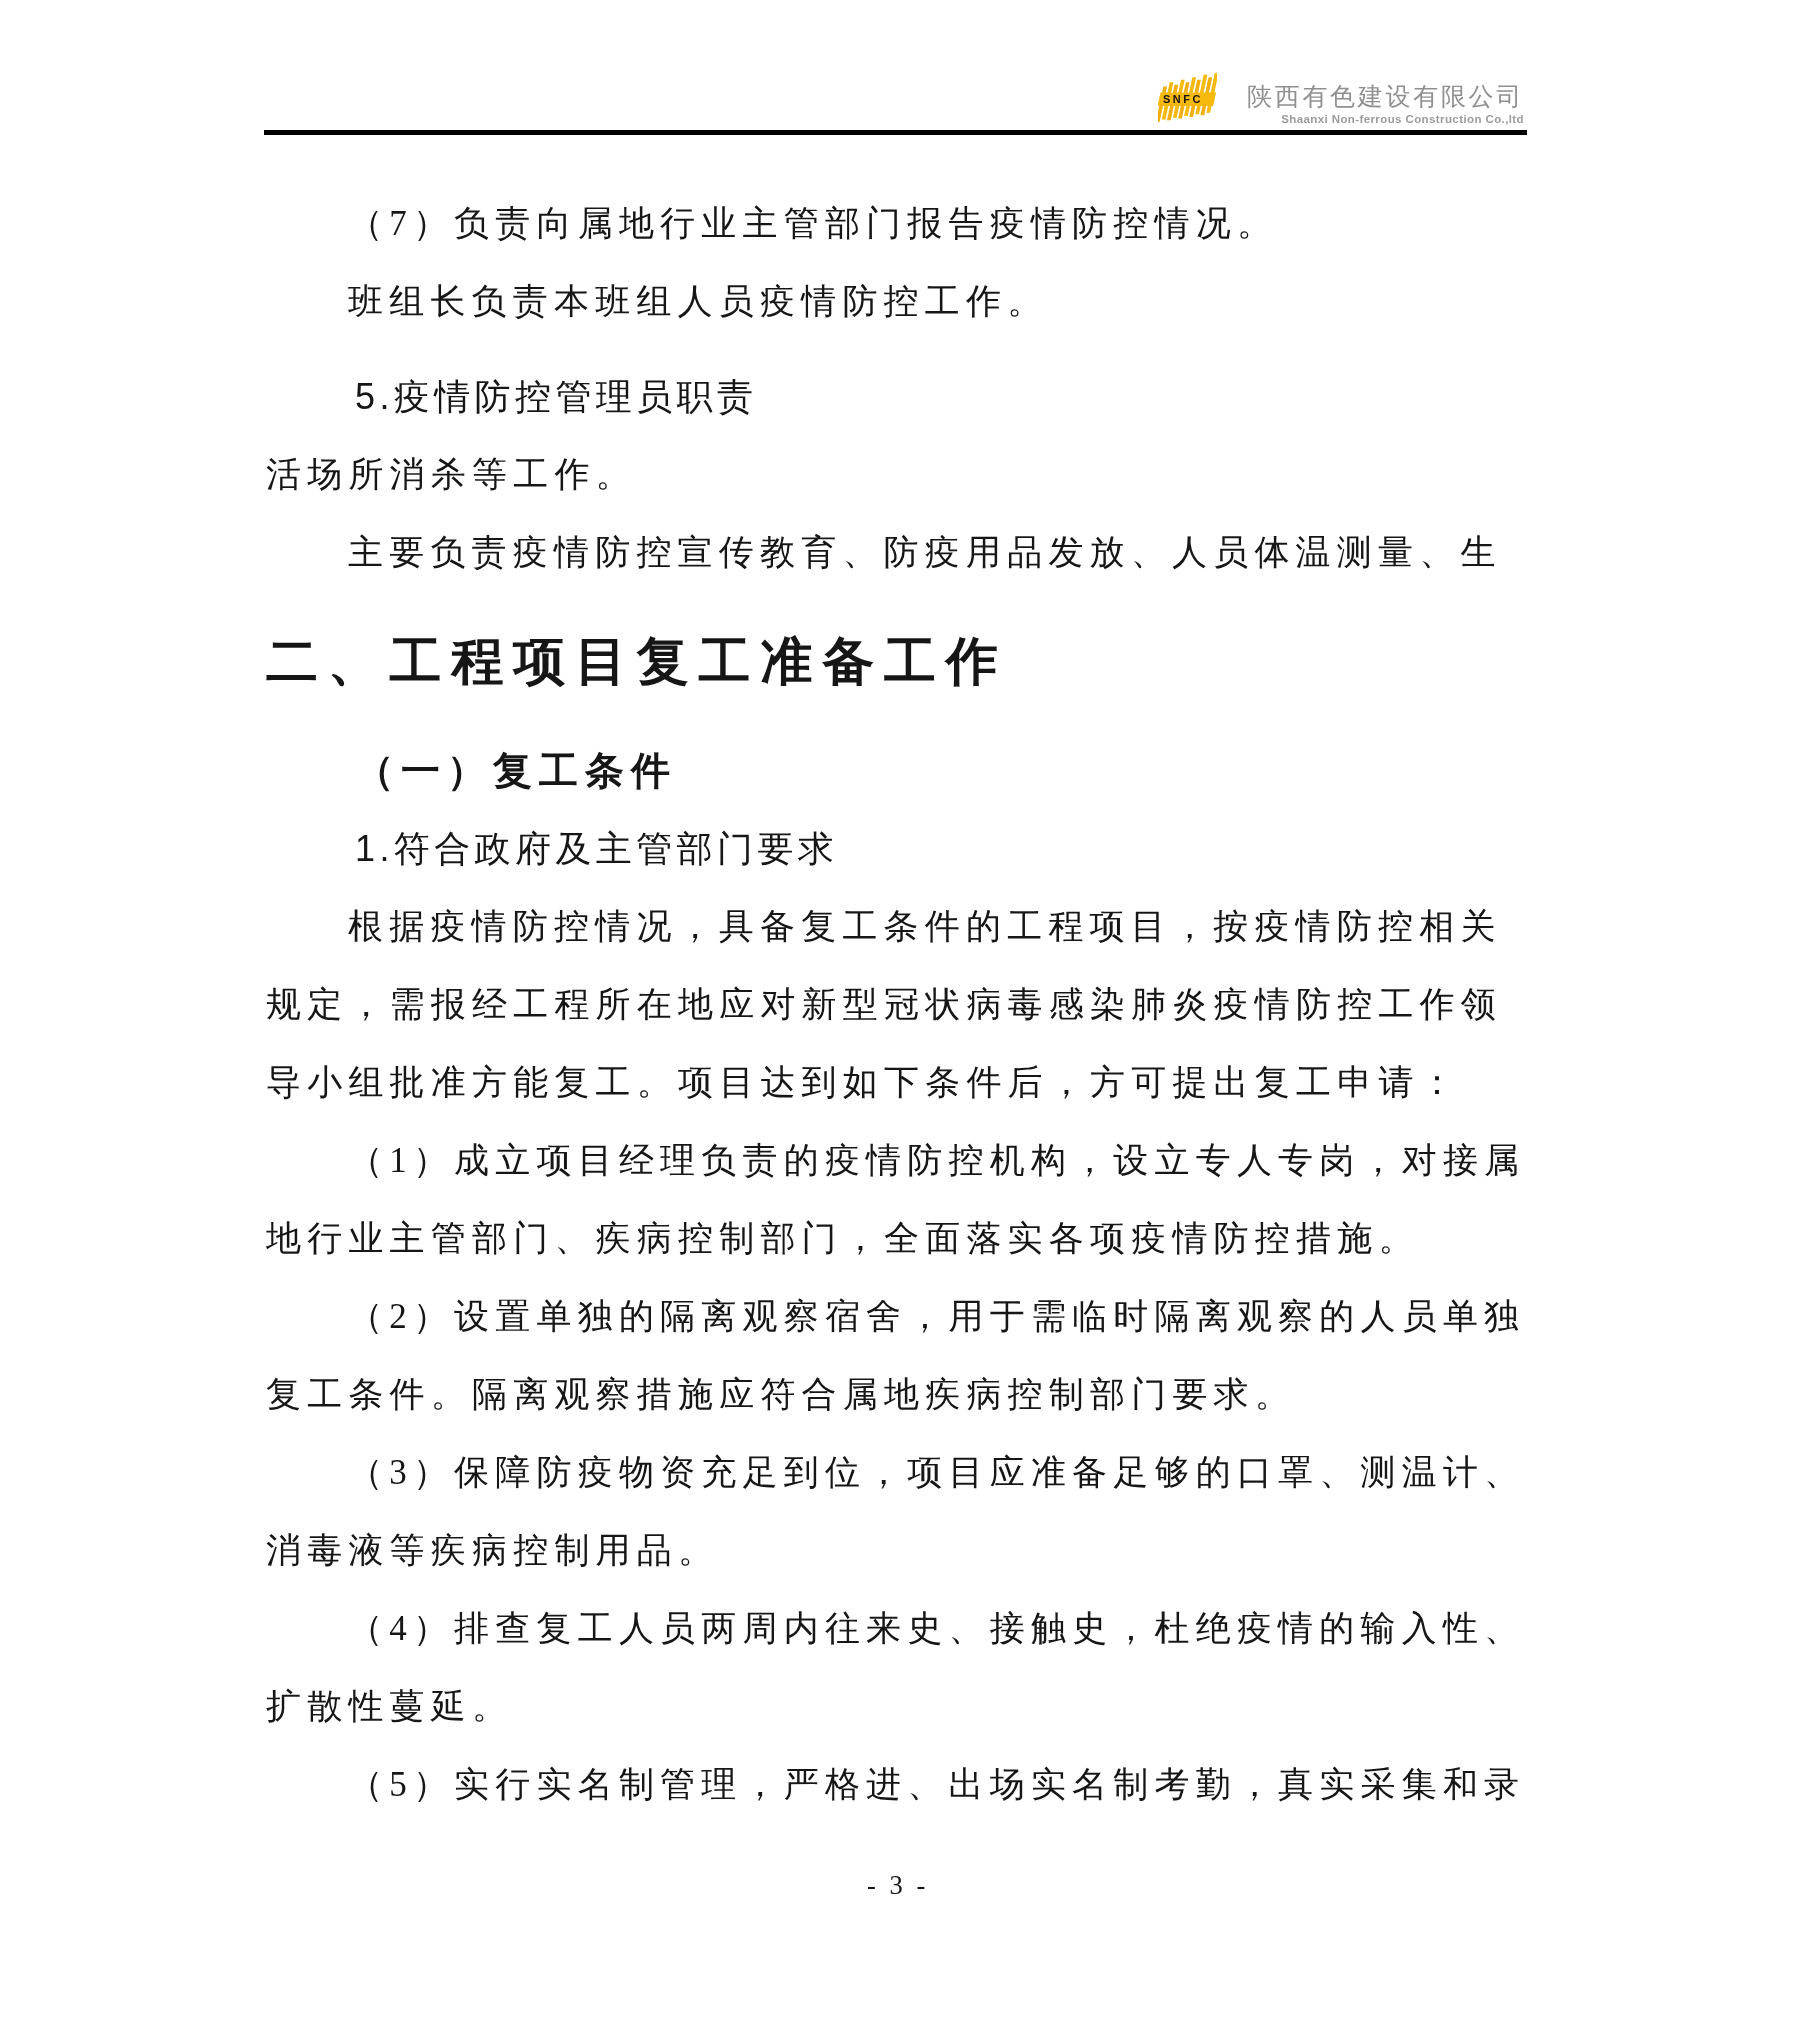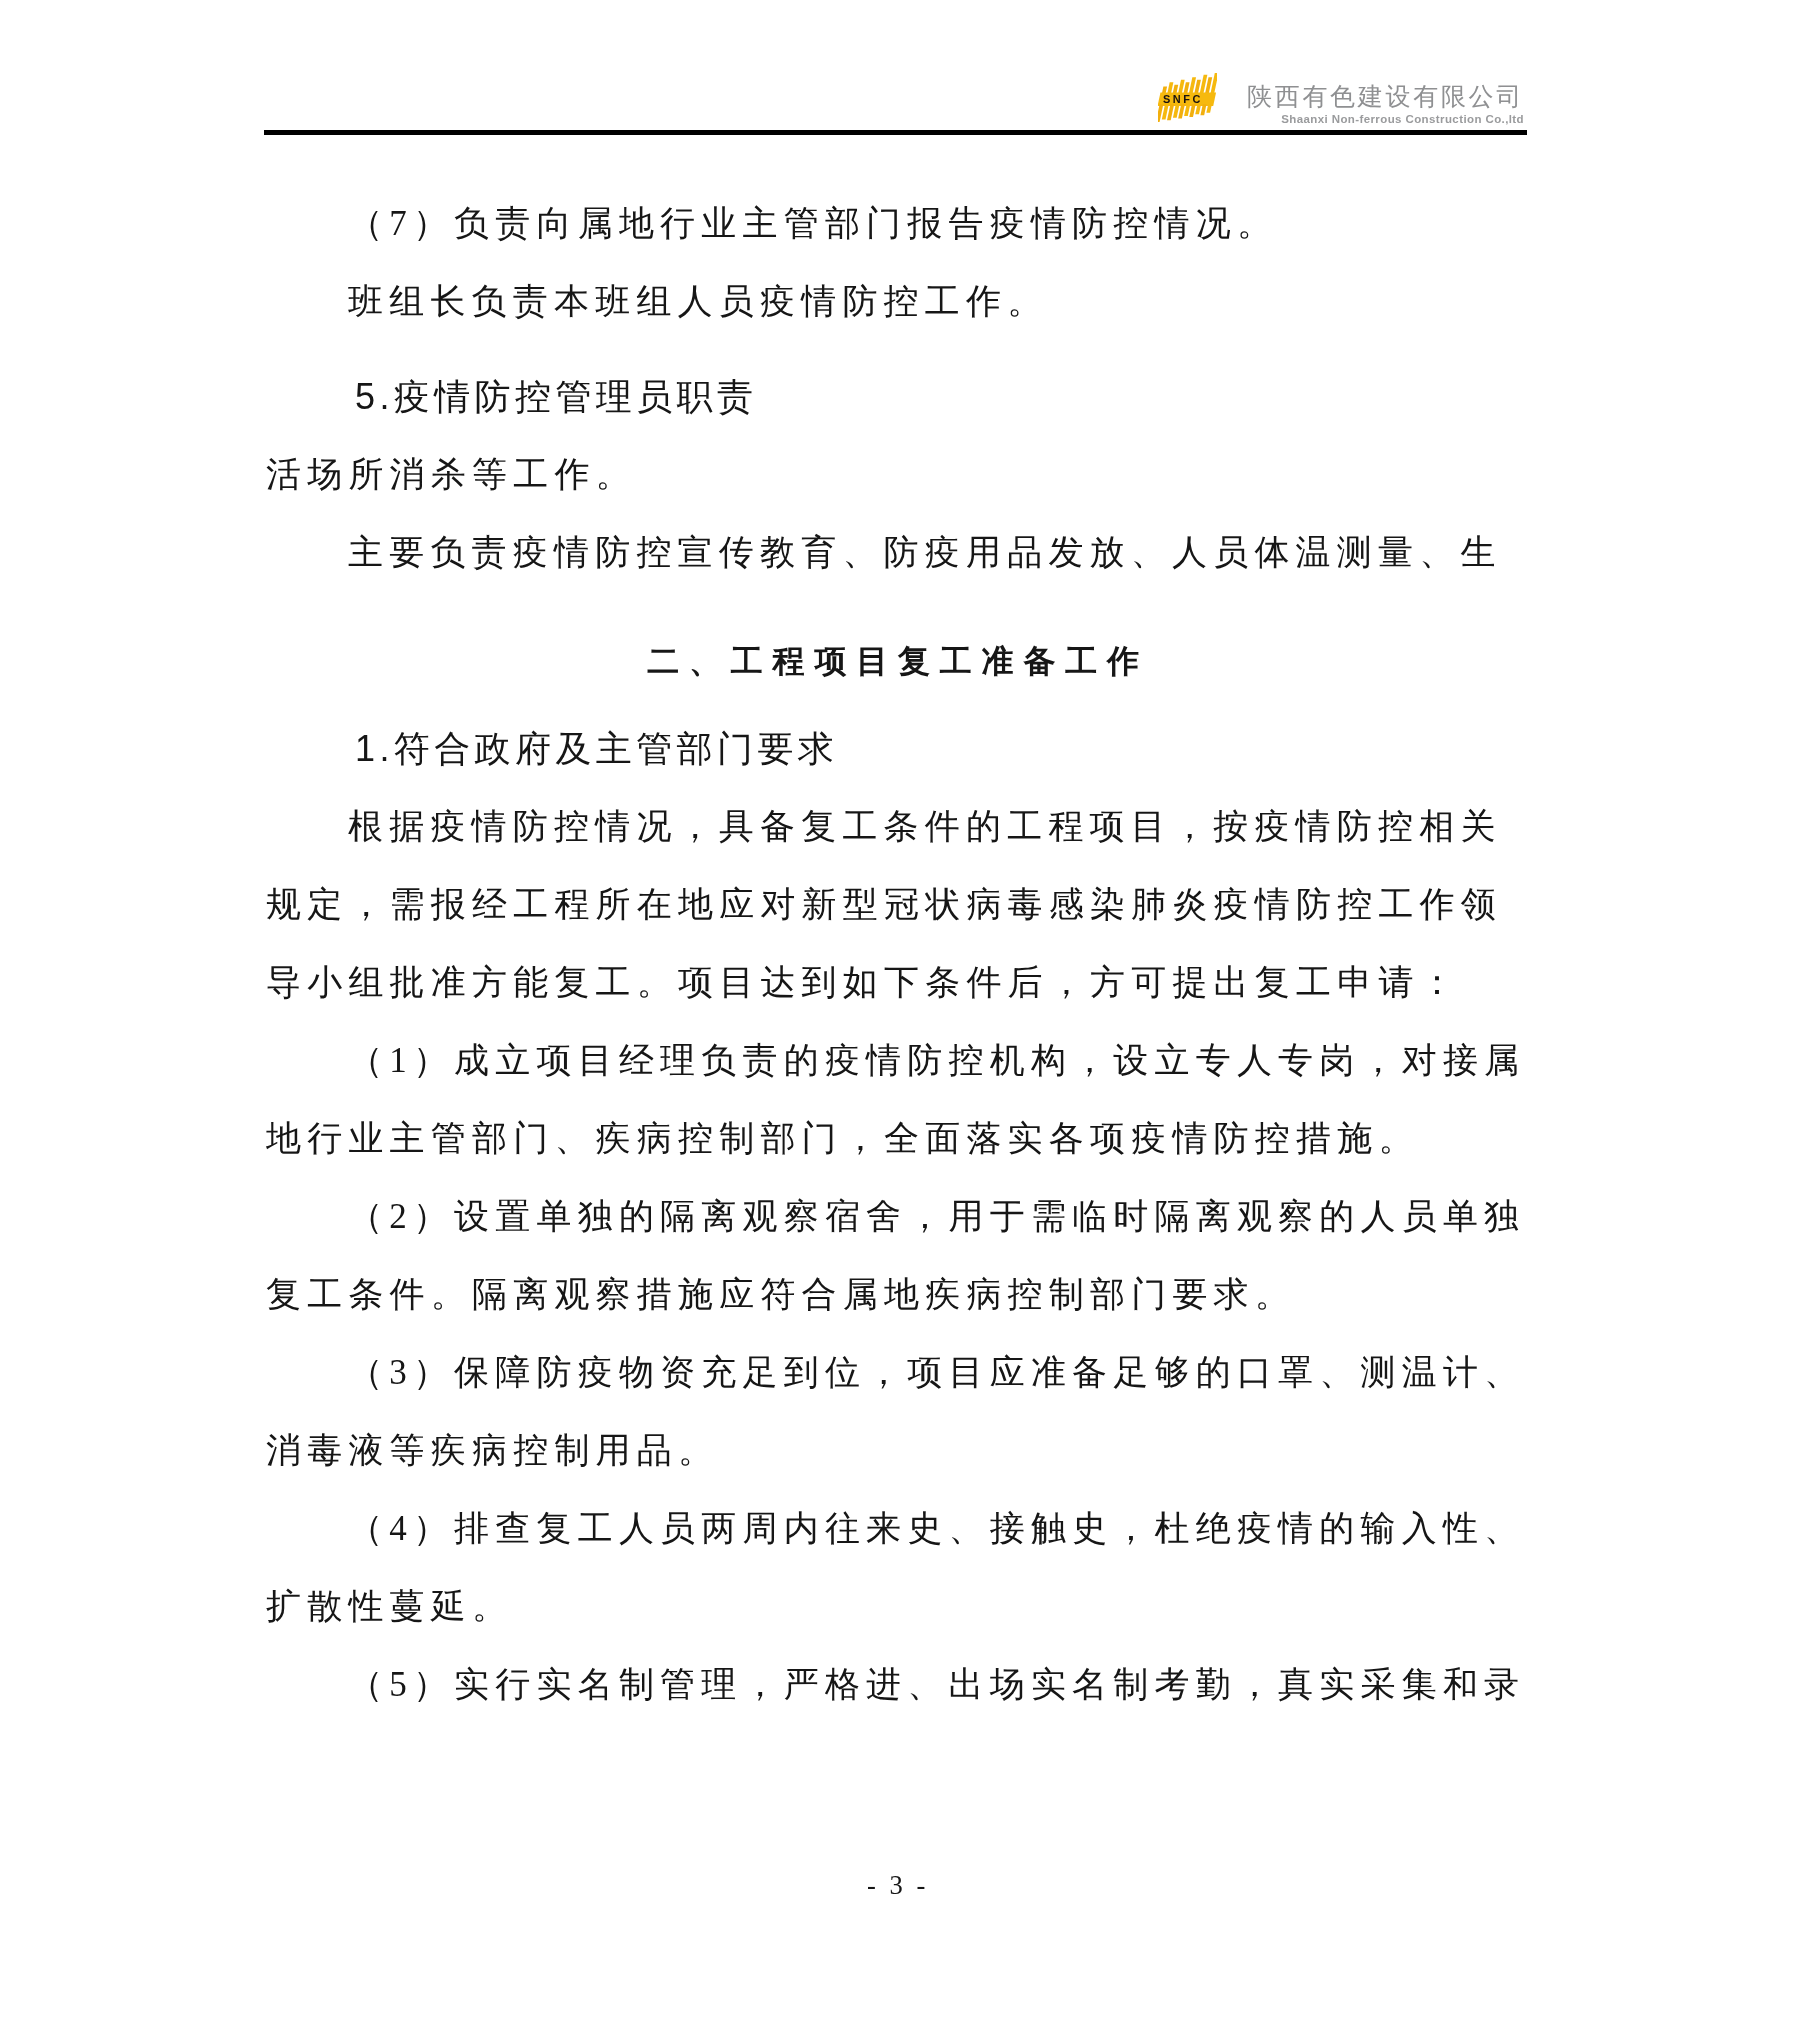--- a/index.html
+++ b/index.html
@@ -56,24 +56,23 @@
     font-family:"Liberation Sans", sans-serif;
     font-weight:normal;
     font-size:36px;
     letter-spacing:4.4px;
     text-indent:89px;
   }
   .h3.space-before{margin-top:17px;}
   .h1{
     font-family:"Liberation Sans", sans-serif;
     font-weight:bold;
-    font-size:32px;
+    font-size:52px;
     line-height:98px;
     letter-spacing:9.8px;
-    text-align:center;
     text-indent:0;
     margin:19.5px 0 0 0;
   }
   .h2{
     font-family:"Liberation Sans", sans-serif;
     font-weight:bold;
     font-size:39px;
     line-height:78px;
     letter-spacing:7px;
     text-indent:89px;
@@ -130,20 +129,21 @@
   </div>
   <div class="hdr-rule"></div>
 
   <main class="doc">
     <p class="ln indent">（7）负责向属地行业主管部门报告疫情防控情况。</p>
     <p class="ln indent">班组长负责本班组人员疫情防控工作。</p>
     <p class="ln h3 space-before">5.疫情防控管理员职责</p>
     <p class="ln cont">活场所消杀等工作。</p>
     <p class="ln indent">主要负责疫情防控宣传教育、防疫用品发放、人员体温测量、生</p>
     <p class="ln h1">二、工程项目复工准备工作</p>
+    <p class="ln h2">（一）复工条件</p>
     <p class="ln h3">1.符合政府及主管部门要求</p>
     <p class="ln indent">根据疫情防控情况，具备复工条件的工程项目，按疫情防控相关</p>
     <p class="ln cont">规定，需报经工程所在地应对新型冠状病毒感染肺炎疫情防控工作领</p>
     <p class="ln cont">导小组批准方能复工。项目达到如下条件后，方可提出复工申请：</p>
     <p class="ln indent">（1）成立项目经理负责的疫情防控机构，设立专人专岗，对接属</p>
     <p class="ln cont">地行业主管部门、疾病控制部门，全面落实各项疫情防控措施。</p>
     <p class="ln indent">（2）设置单独的隔离观察宿舍，用于需临时隔离观察的人员单独</p>
     <p class="ln cont">复工条件。隔离观察措施应符合属地疾病控制部门要求。</p>
     <p class="ln indent">（3）保障防疫物资充足到位，项目应准备足够的口罩、测温计、</p>
     <p class="ln cont">消毒液等疾病控制用品。</p>

